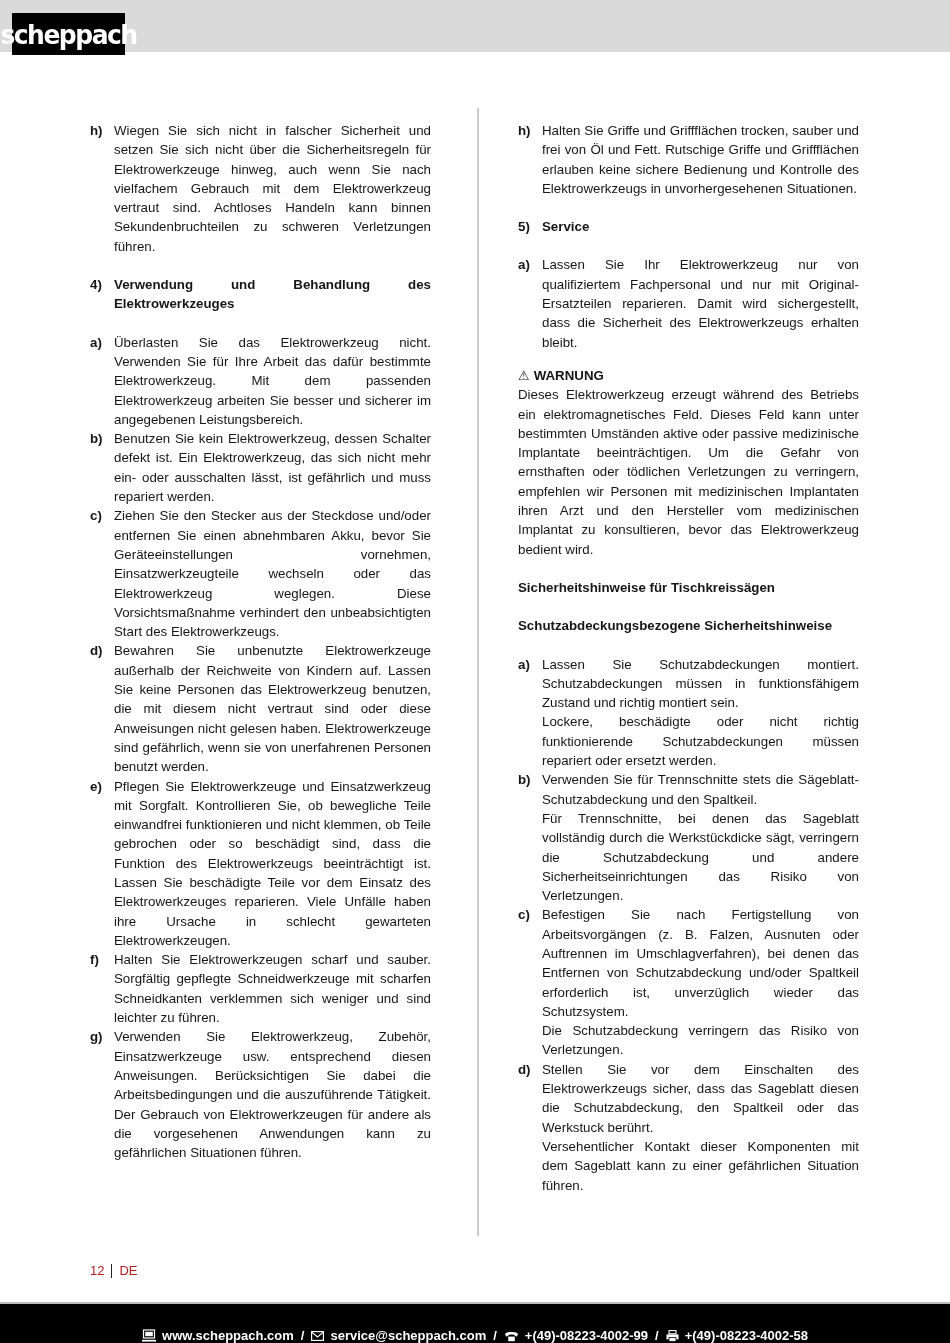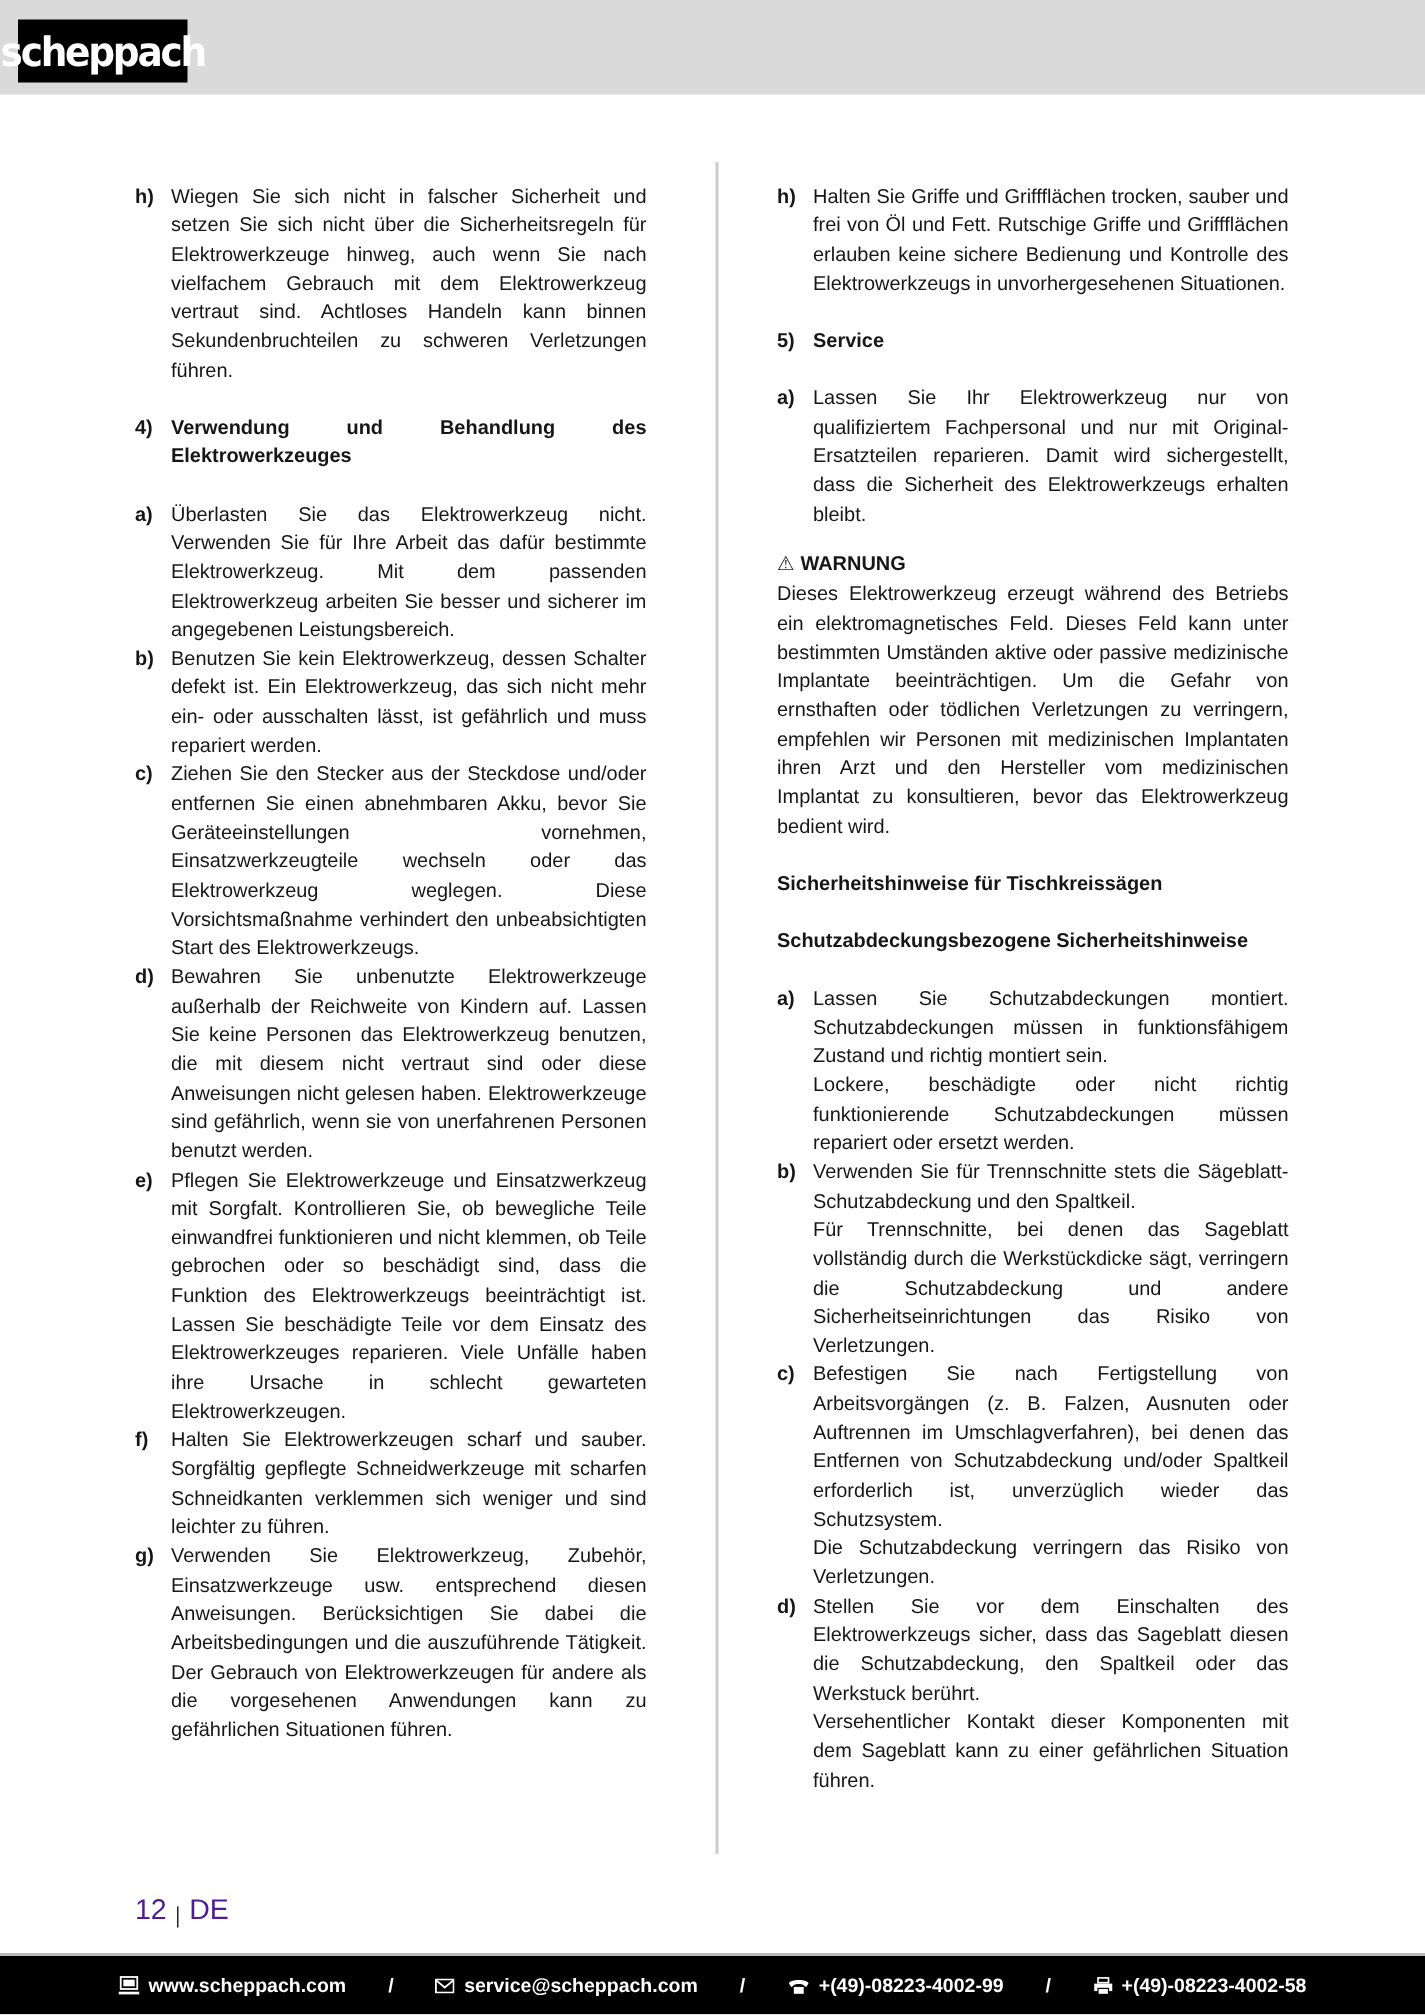--- a/index.html
+++ b/index.html
@@ -8,21 +8,21 @@
     width: 950px;
     height: 1343px;
     background: #ffffff;
     overflow: hidden;
     font-family: "Liberation Sans", "DejaVu Sans", sans-serif;
   }
   
   .header {
     position: absolute;
     top: 0; left: 0;
-    width: 100%; height: 63px;
+    width: 100%; height: 52px;
     background: #dadada;
   }
   .logo {
     position: absolute;
     left: 12px; top: 13px;
     width: 113px; height: 42px;
     background: #000000;
     display: flex; align-items: center; justify-content: center;
   }
   .logo-text {
@@ -61,42 +61,41 @@
     font-weight: 400;
     font-family: "DejaVu Sans", sans-serif;
     margin-right: 4px;
     font-size: 13px;
   }
   .paragraph { margin: 0; }
   
   .page-num {
     position: absolute;
     left: 90px; top: 1263px;
-    font-size: 19px;
-    color: #4c1d95;
+    font-size: 13px;
+    color: #b91c1c;
     display: flex; align-items: flex-end;
   }
   .pn-sep {
     display: inline-block;
     width: 1px; height: 14px;
     background: #222222;
     margin: 0 7px;
   }
   
   .footer-bar {
     position: absolute;
     left: 0; bottom: 0;
     width: 100%; height: 39px;
     background: #000000;
     border-top: 2px solid #bbbbbb;
-    display: flex; align-items: center; justify-content: center;
+    display: flex; align-items: flex-end; justify-content: center;
     color: #ffffff;
     font-size: 13px;
     font-weight: 700;
-    gap: 21px;
   }
   .contact-item { display: inline-flex; align-items: center; gap: 6px; }
   .contact-icon { display: inline-flex; align-items: center; }
   .contact-sep { margin: 0 7px; }
 </style>
 </head>
 <body>
 
 <div class="page">
 

